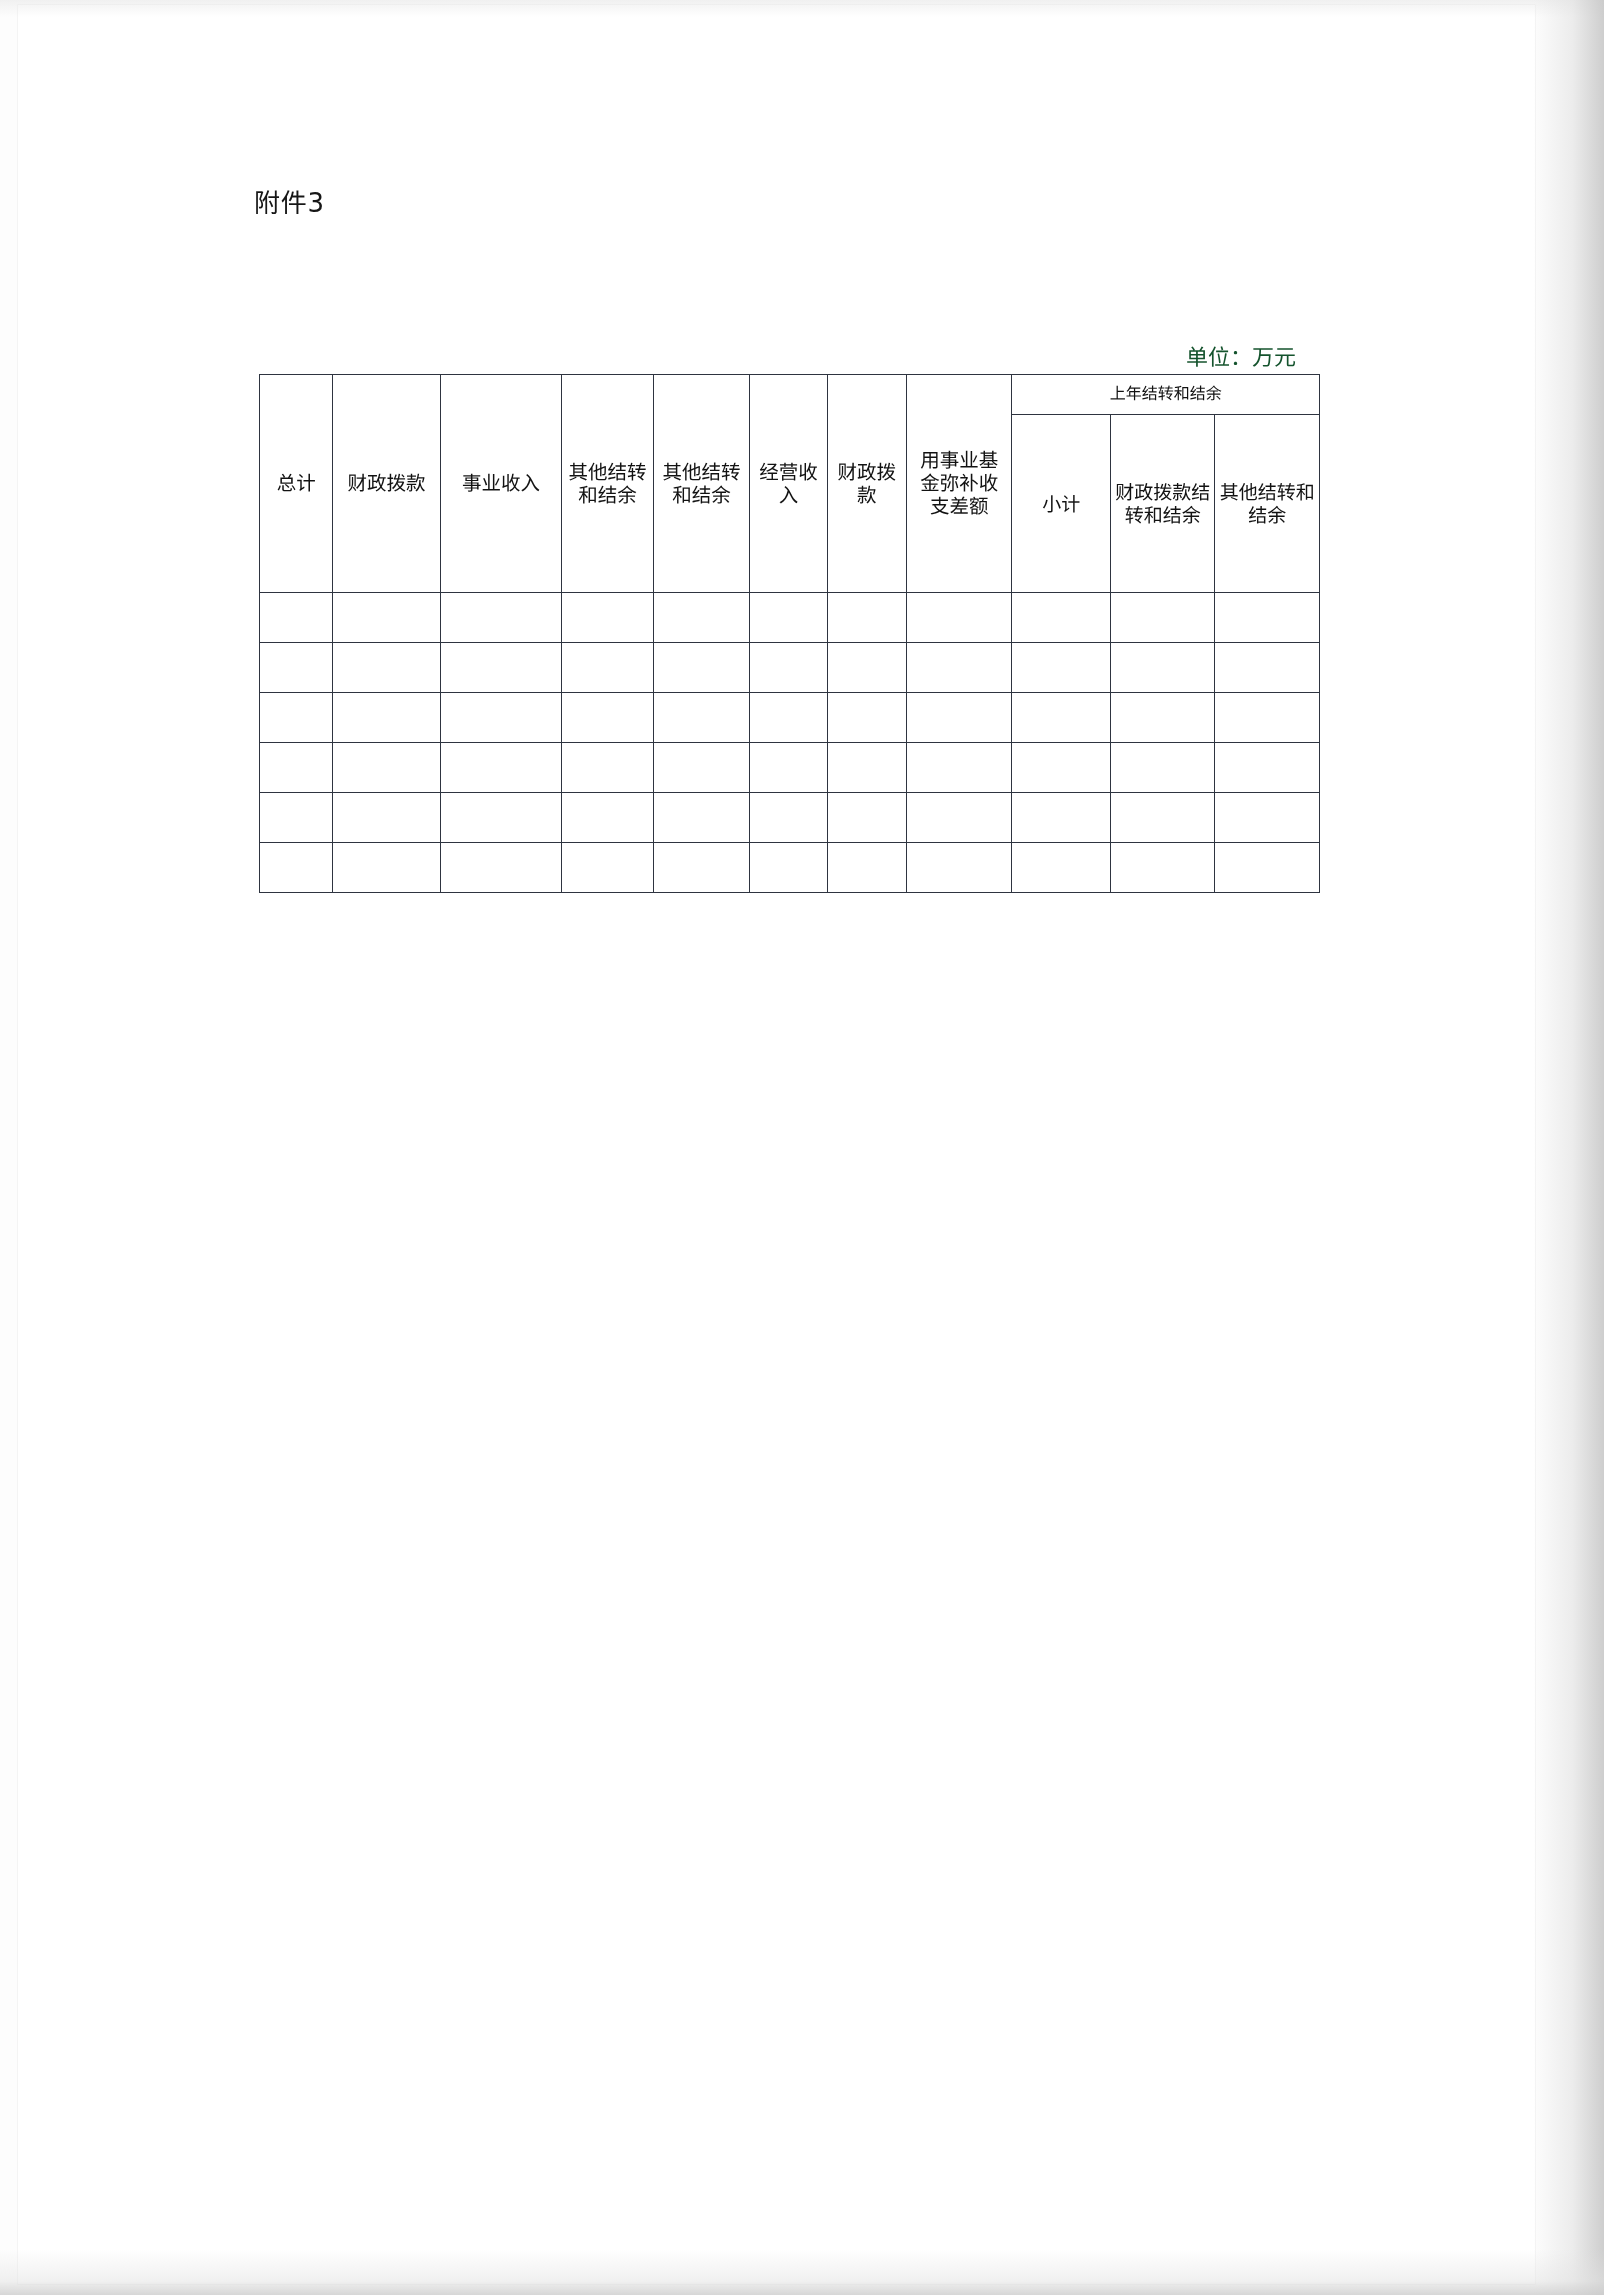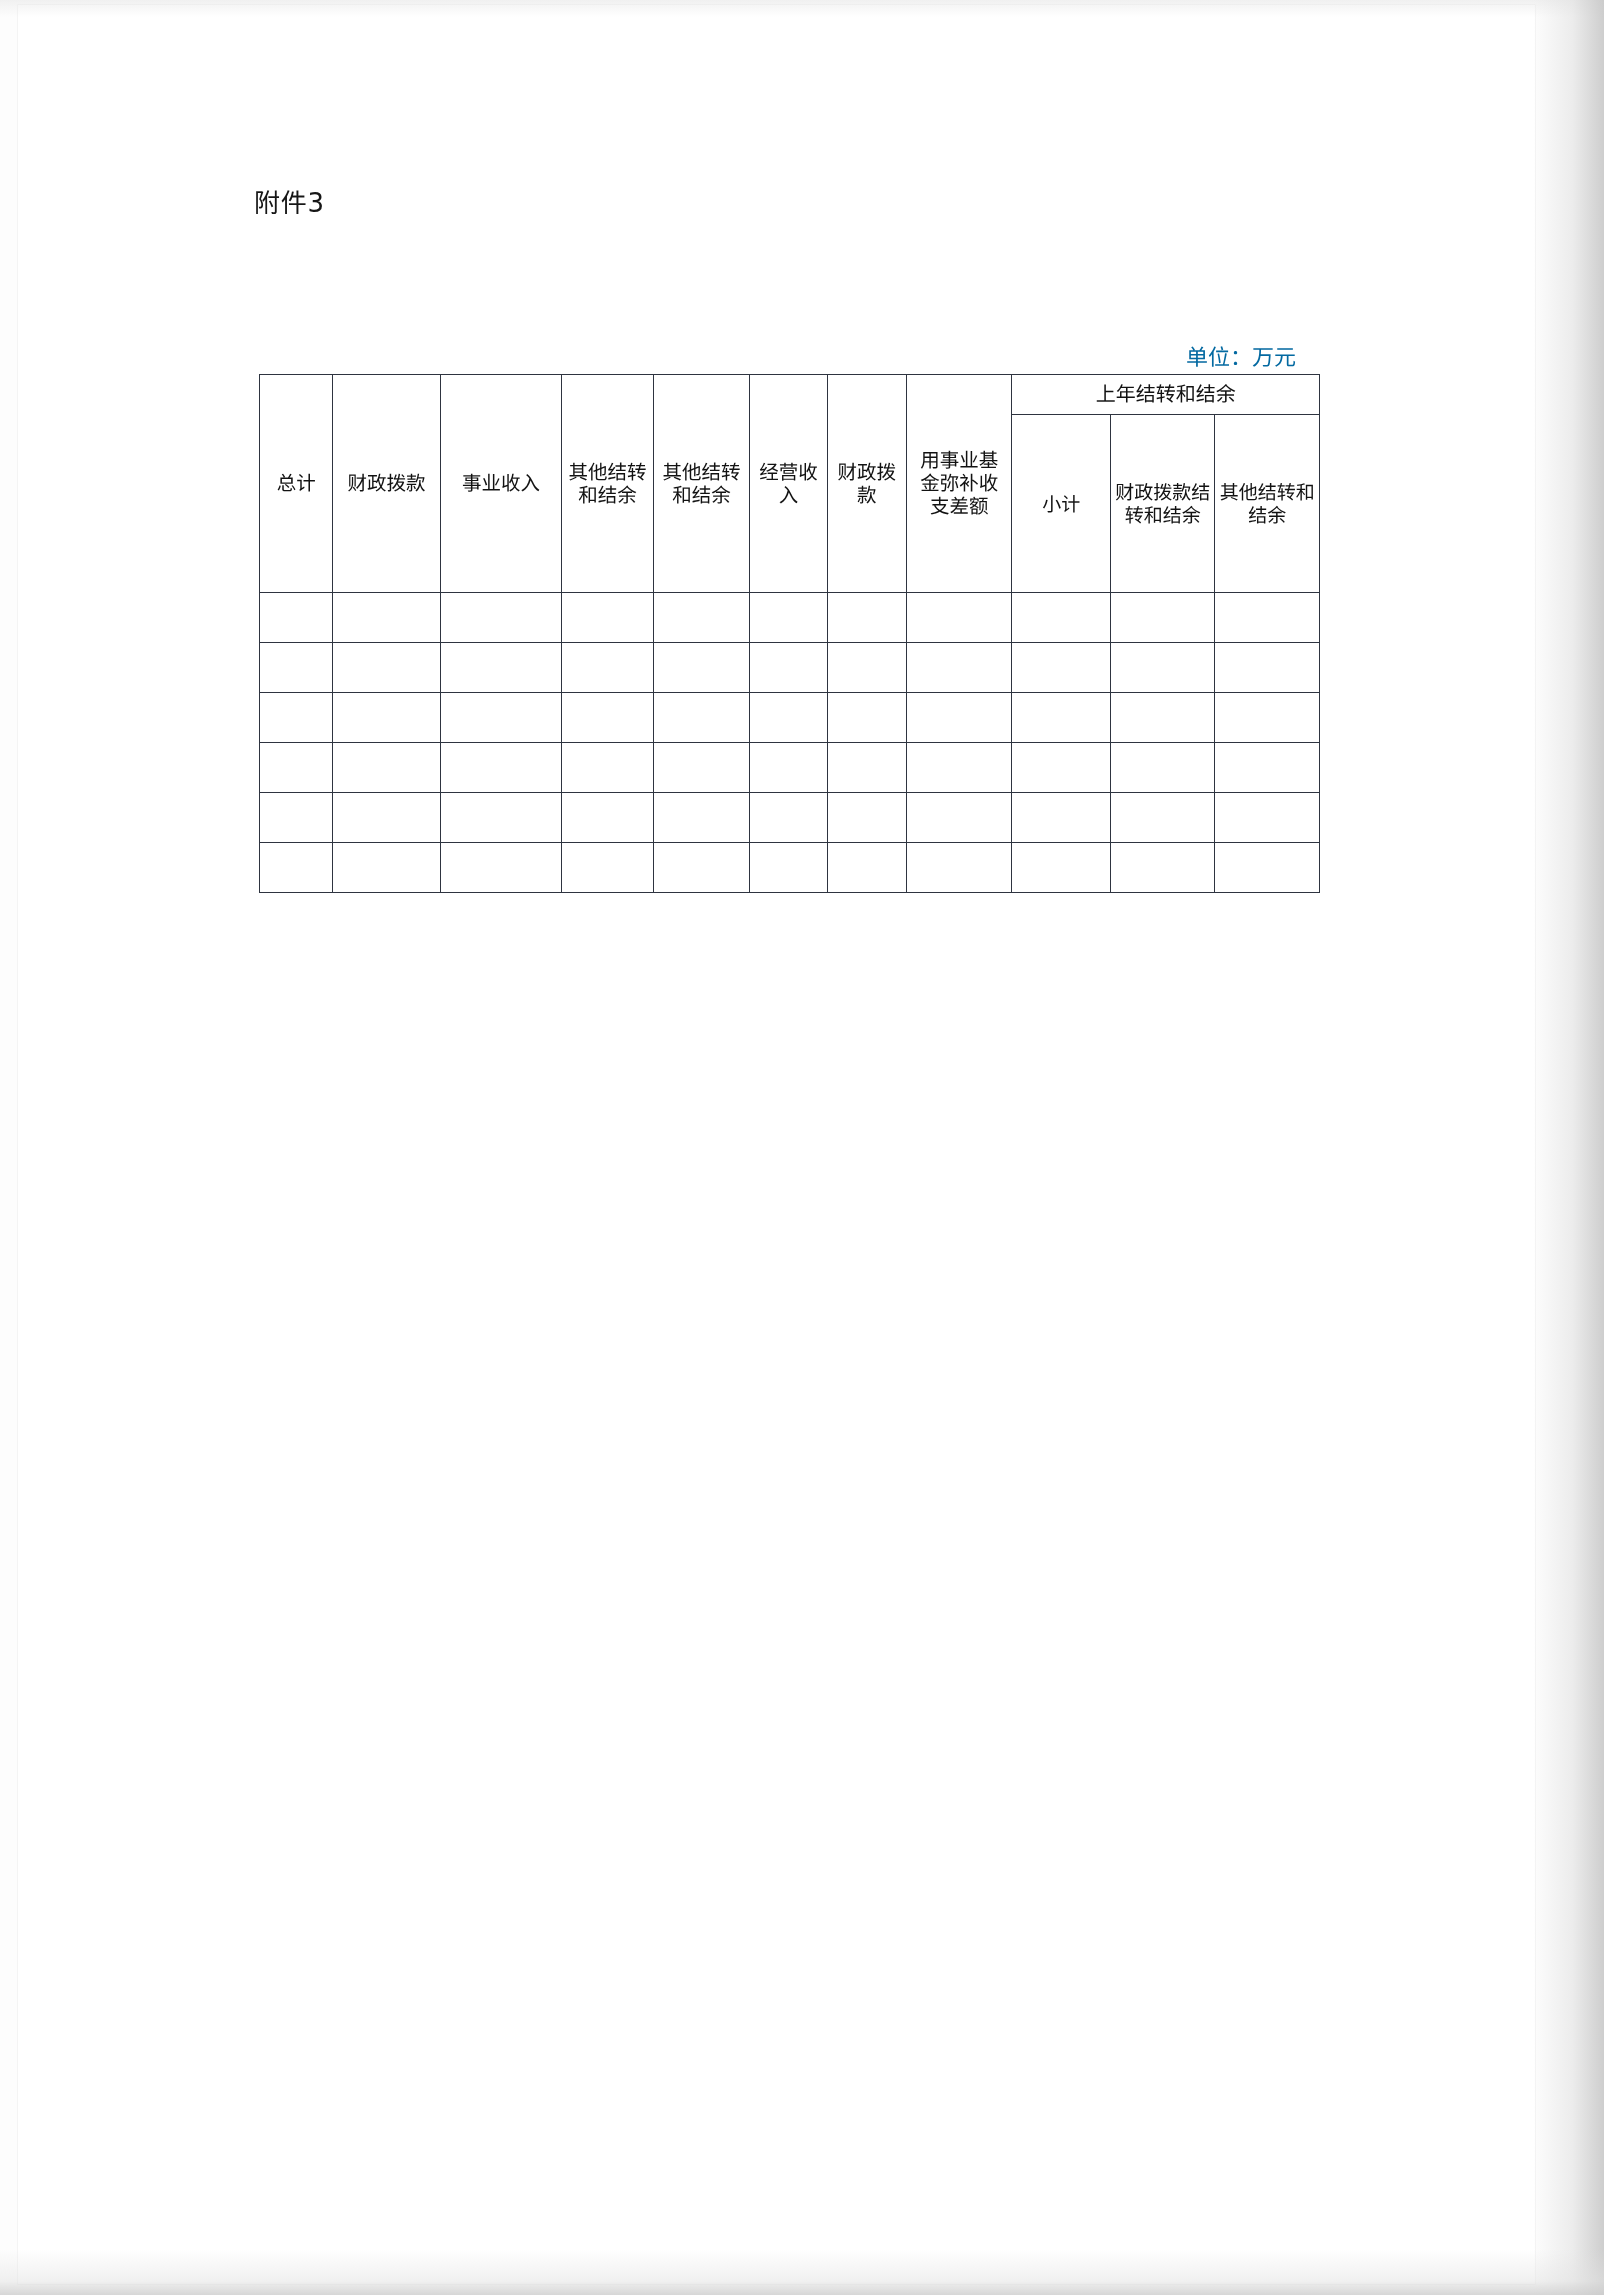--- a/index.html
+++ b/index.html
@@ -75,21 +75,21 @@
     letter-spacing: 1.3px;
     color: #0f0f0f;
     font-family: "DejaVu Sans", sans-serif;
   }
 
   .unit-note {
     position: absolute;
     right: 309px;
     top: 339px;
     font-size: 22px;
-    color: #0369a1;
+    color: #14532d;
     font-family: "DejaVu Sans", sans-serif;
   }
 
   .table-wrap {
     position: absolute;
     left: 259px;
     top: 374px;
     width: 1061px;
   }
 
@@ -110,21 +110,21 @@
   table.income-table th {
     padding: 2.6px 3.9px;
     line-height: 1.18;
   }
   .h-main {
     height: 207px;
     font-size: 19.5px;
   }
   .h-group {
     height: 34px;
-    font-size: 20px;
+    font-size: 16px;
   }
   .h-sub {
     height: 172px;
     font-size: 19px;
   }
   td.data-cell {
     height: 47px;
   }
   .c-total { width: 73px; }
   .c-fiscal { width: 107px; }

